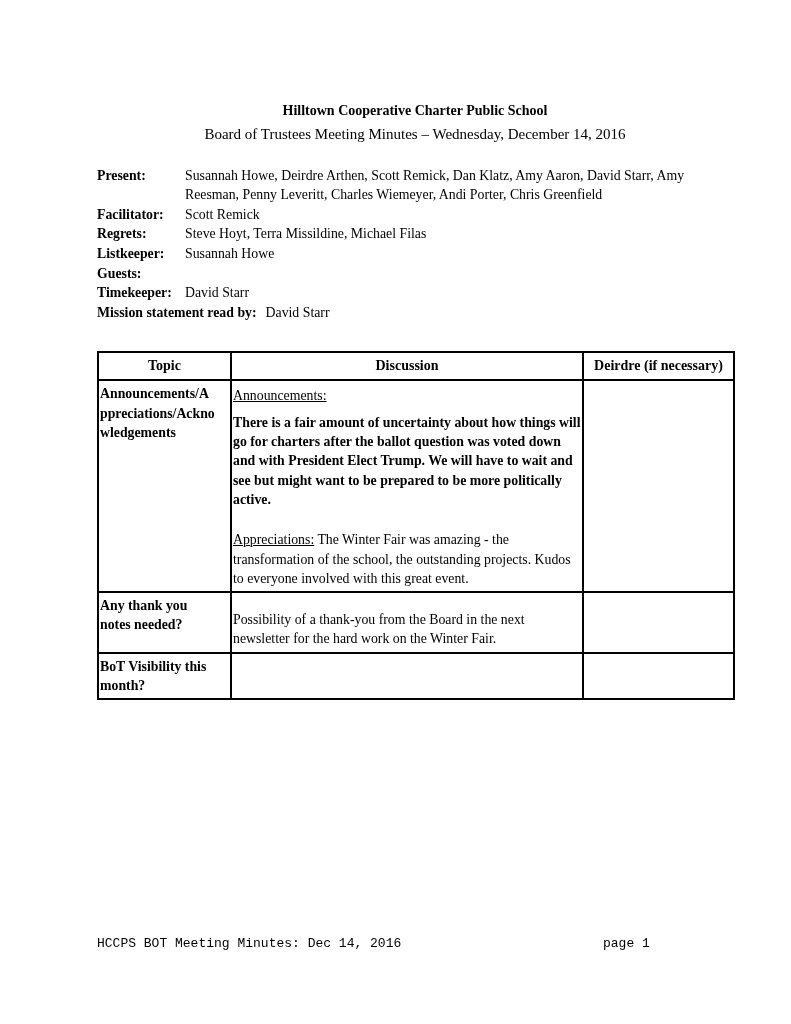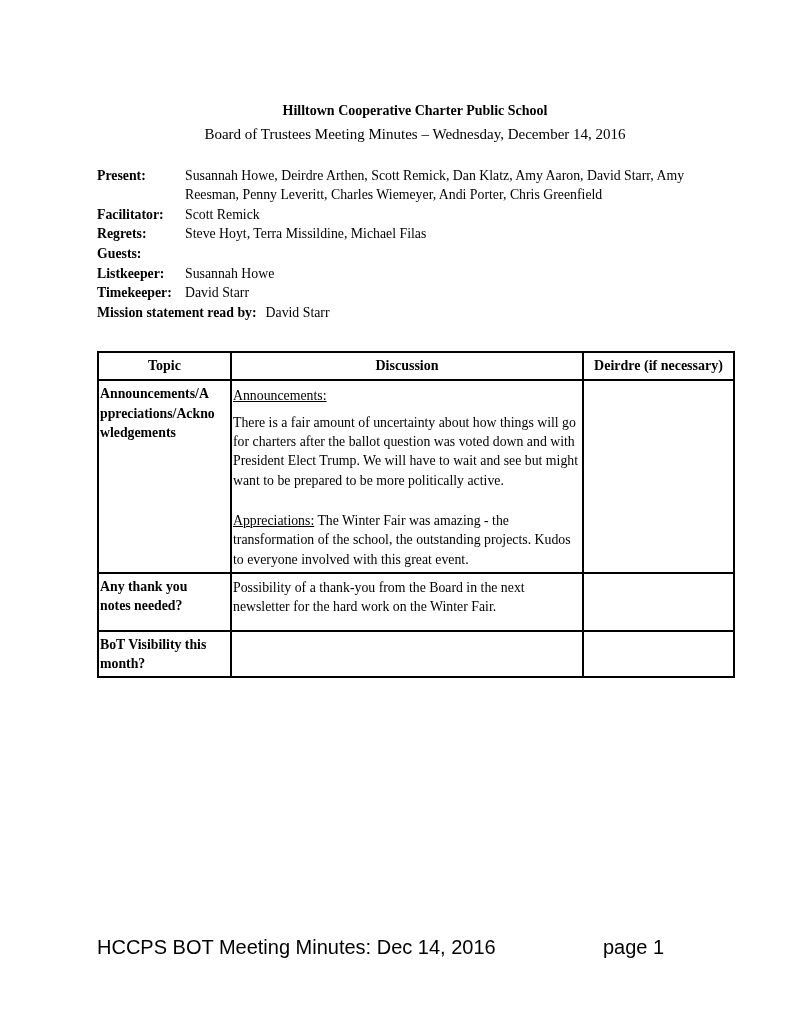--- a/index.html
+++ b/index.html
@@ -73,29 +73,29 @@
   td.topic-cell {
     font-weight: bold;
     white-space: pre-line;
     padding: 4px 6px;
   }
   .row-announcements td { height: 184px; }
   .row-thankyou td      { height: 50px; }
   .row-visibility td    { height: 36px; }
   .disc-underline { text-decoration: underline; }
   .disc-h  { margin: 2px 0 0 0; }
-  .disc-p1 { margin: 7px 0 0 0; }
+  .disc-p1 { margin: 7px 0 0 0; font-weight: bold; }
   .disc-p2 { margin: 21px 0 0 0; }
-  .disc-plain { margin: 1px 0 0 0; }
+  .disc-plain { margin: 14px 0 0 0; }
 
   .footer-left, .footer-right {
     position: absolute;
     top: 936px;
-    font-family: Liberation Sans, sans-serif;
-    font-size: 20px;
+    font-family: Liberation Mono, monospace;
+    font-size: 13px;
   }
   .footer-left  { left: 97px; }
   .footer-right { left: 603px; }
 </style>
 </head>
 <body>
 
 <div class="content">
 
   <div class="doc-title">Hilltown Cooperative Charter Public School</div>
@@ -108,26 +108,26 @@
     </div>
     <div class="meta-row">
       <span class="meta-label">Facilitator:</span>
       <span class="meta-value">Scott Remick</span>
     </div>
     <div class="meta-row">
       <span class="meta-label">Regrets:</span>
       <span class="meta-value">Steve Hoyt, Terra Missildine, Michael Filas</span>
     </div>
     <div class="meta-row">
+      <span class="meta-label">Listkeeper:</span>
+      <span class="meta-value">Susannah Howe</span>
+    </div>
+    <div class="meta-row">
       <span class="meta-label">Guests:</span>
       <span class="meta-value"></span>
-    </div>
-    <div class="meta-row">
-      <span class="meta-label">Listkeeper:</span>
-      <span class="meta-value">Susannah Howe</span>
     </div>
     <div class="meta-row">
       <span class="meta-label">Timekeeper:</span>
       <span class="meta-value">David Starr</span>
     </div>
     <div class="meta-row mission-row">
       <span class="mission-label">Mission statement read by:</span>
       <span class="mission-value">David Starr</span>
     </div>
   </div>

